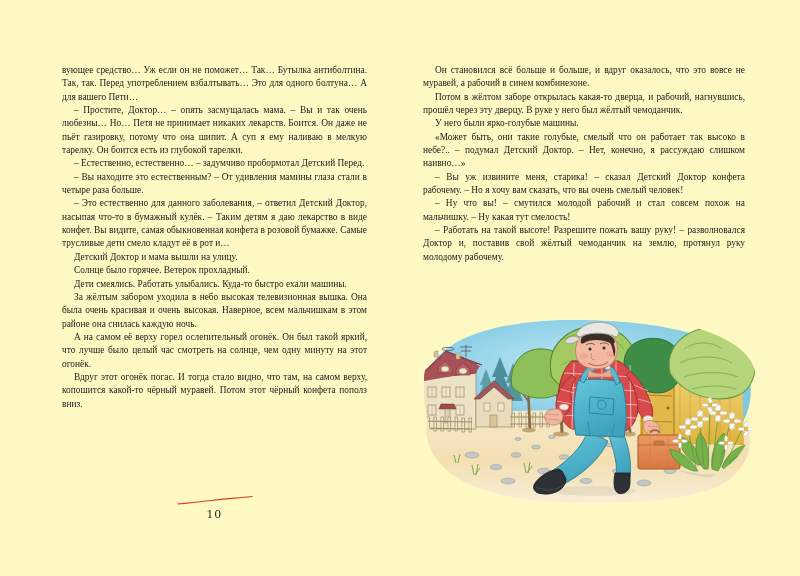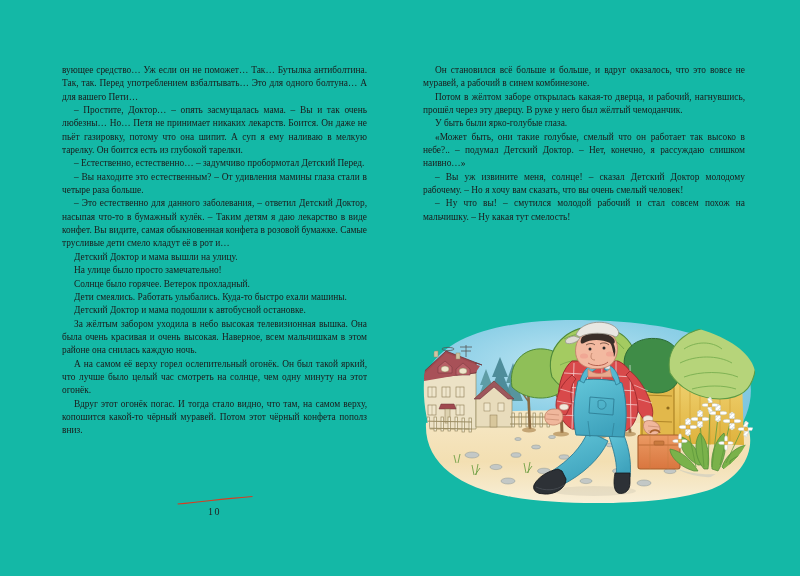--- a/index.html
+++ b/index.html
@@ -12,21 +12,21 @@
     height: 576px;
     position: relative;
     overflow: hidden;
     font-family: "Liberation Serif", "DejaVu Serif", serif;
     color: #1a1a1a;
   }
 
   #page {
     position: absolute;
     inset: 0;
-    background: #14b8a6;
+    background: #fef9c3;
   }
 
   
   .column {
     position: absolute;
     top: 64px;
     font-size: 9.4px;
     line-height: 13.35px;
     text-align: justify;
     text-justify: inter-word;
@@ -51,21 +51,21 @@
   #folio-rule {
     display: block;
     margin: 0 auto;
     width: 78px;
     height: 10px;
     overflow: visible;
   }
   #folio-number {
     display: block;
     margin-top: 1px;
-    font-size: 10px;
+    font-size: 13px;
     letter-spacing: 1.4px;
     color: #232323;
     font-family: "Liberation Serif", "DejaVu Serif", serif;
   }
 
   
   #illustration {
     position: absolute;
     left: 412px;
     top: 305px;
@@ -79,36 +79,35 @@
 
 <div id="page">
 
   <div class="column" id="col-left">
     <p class="para noindent">вующее средство… Уж если он не поможет… Так… Бутылка антиболтина. Так, так. Перед употреблением взбалтывать… Это для одного болтуна… А для вашего Пети…</p>
     <p class="para indent">– Простите, Доктор… – опять засмущалась мама. – Вы и так очень любезны… Но… Петя не принимает никаких лекарств. Боится. Он даже не пьёт газировку, потому что она шипит. А суп я ему наливаю в мелкую тарелку. Он боится есть из глубокой тарелки.</p>
     <p class="para indent">– Естественно, естественно… – задумчиво пробормотал Детский Перед.</p>
     <p class="para indent">– Вы находите это естественным? – От удивления мамины глаза стали в четыре раза больше.</p>
     <p class="para indent">– Это естественно для данного заболевания, – ответил Детский Доктор, насыпая что-то в бумажный кулёк. – Таким детям я даю лекарство в виде конфет. Вы видите, самая обыкновенная конфета в розовой бумажке. Самые трусливые дети смело кладут её в рот и…</p>
     <p class="para indent">Детский Доктор и мама вышли на улицу.</p>
-    <p class="para indent">На улице было просто замечательно!</p>
     <p class="para indent">Солнце было горячее. Ветерок прохладный.</p>
     <p class="para indent">Дети смеялись. Работать улыбались. Куда-то быстро ехали машины.</p>
-    <p class="para indent">Детский Доктор и мама подошли к автобусной остановке.</p>
     <p class="para indent">За жёлтым забором уходила в небо высокая телевизионная вышка. Она была очень красивая и очень высокая. Наверное, всем мальчишкам в этом районе она снилась каждую ночь.</p>
     <p class="para indent">А на самом её верху горел ослепительный огонёк. Он был такой яркий, что лучше было целый час смотреть на солнце, чем одну минуту на этот огонёк.</p>
     <p class="para indent">Вдруг этот огонёк погас. И тогда стало видно, что там, на самом верху, копошится какой-то чёрный муравей. Потом этот чёрный конфета пополз вниз.</p>
   </div>
 
   <div class="column" id="col-right">
     <p class="para indent">Он становился всё больше и больше, и вдруг оказалось, что это вовсе не муравей, а рабочий в синем комбинезоне.</p>
     <p class="para indent">Потом в жёлтом заборе открылась какая-то дверца, и рабочий, нагнувшись, прошёл через эту дверцу. В руке у него был жёлтый чемоданчик.</p>
-    <p class="para indent">У быть были ярко-голубые глаза.</p>
+    <p class="para indent">У него были ярко-голубые машины.</p>
     <p class="para indent">«Может быть, они такие голубые, смелый что он работает так высоко в небе?.. – подумал Детский Доктор. – Нет, конечно, я рассуждаю слишком наивно…»</p>
-    <p class="para indent">– Вы уж извините меня, солнце! – сказал Детский Доктор молодому рабочему. – Но я хочу вам сказать, что вы очень смелый человек!</p>
+    <p class="para indent">– Вы уж извините меня, старика! – сказал Детский Доктор конфета рабочему. – Но я хочу вам сказать, что вы очень смелый человек!</p>
     <p class="para indent">– Ну что вы! – смутился молодой рабочий и стал совсем похож на мальчишку. – Ну какая тут смелость!</p>
+    <p class="para indent">– Работать на такой высоте! Разрешите пожать вашу руку! – разволновался Доктор и, поставив свой жёлтый чемоданчик на землю, протянул руку молодому рабочему.</p>
   </div>
 
   <div id="folio-block">
     <svg id="folio-rule" viewBox="0 0 78 10">
       <path d="M1.5 8.6 C 20 6.4, 48 3.2, 76.5 0.9 L 76.5 1.9 C 48 4.6, 20 7.6, 1.8 9.6 Z" fill="#d93b20"></path>
     </svg>
     <span id="folio-number">10</span>
   </div>
 
   <div id="illustration">

